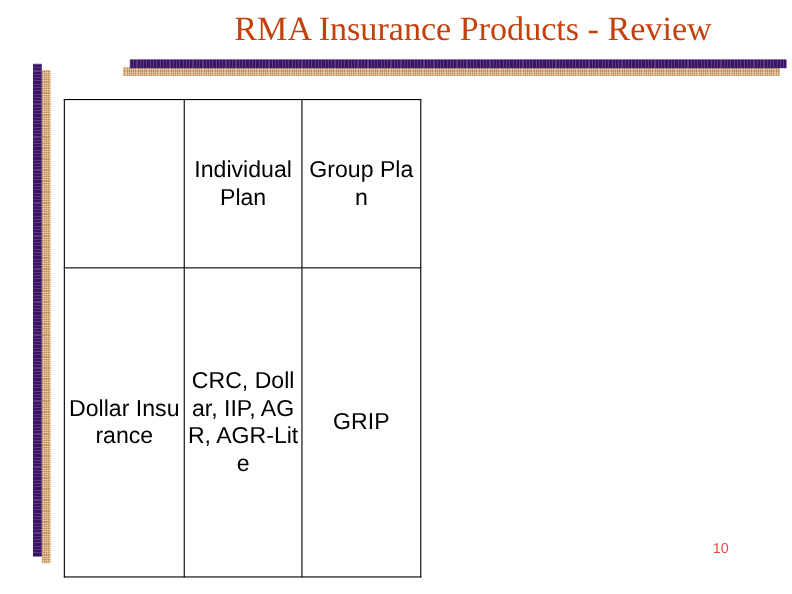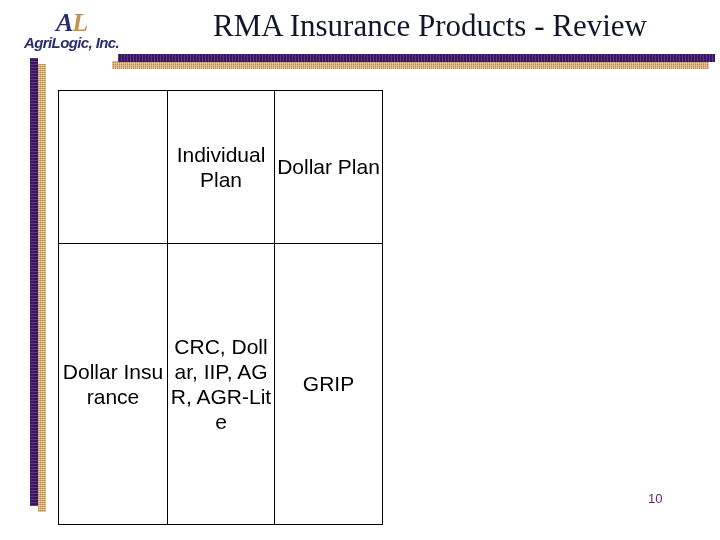--- a/index.html
+++ b/index.html
@@ -63,21 +63,21 @@
   
   .slide-title {
     position: absolute;
     left: 150px;
     top: 8px;
     width: 560px;
     text-align: center;
     font-family: "Liberation Serif", serif;
     font-size: 31px;
     line-height: 36px;
-    color: #0f172a;
+    color: #c2410c;
     white-space: nowrap;
   }
 
   
   .hr-tan {
     position: absolute;
     left: 112px;
     top: 61px;
     width: 597px;
     height: 8px;
@@ -169,47 +169,43 @@
   td.blank-cell { }
 
   
   .page-number {
     position: absolute;
     left: 648px;
     top: 491px;
     font-family: "Liberation Sans", sans-serif;
     font-size: 13px;
     line-height: 16px;
-    color: #701a75;
+    color: #ef4444;
   }
 </style>
 </head>
 <body>
 
 <div class="slide">
 
-  <div class="logo">
-    <div class="logo-mono"><span class="ml-a">A</span><span class="ml-l">L</span></div>
-    <div class="logo-word">AgriLogic, Inc.</div>
-  </div>
 
   <div class="slide-title">RMA Insurance Products - Review</div>
 
   <div class="hr-tan"></div>
   <div class="hr-purple"></div>
   <div class="vr-tan"></div>
   <div class="vr-purple"></div>
 
   <div class="matrix-wrap">
     <table class="matrix">
       <tbody>
         <tr class="row-head">
           <td class="col-label blank-cell"></td>
           <td class="col-ind">Individual Plan</td>
-          <td class="col-grp">Dollar Plan</td>
+          <td class="col-grp">Group Plan</td>
         </tr>
         <tr class="row-rev">
           <td class="col-label">Dollar Insurance</td>
           <td class="col-ind">CRC, Dollar, IIP, AGR, AGR-Lite</td>
           <td class="col-grp">GRIP</td>
         </tr>
       </tbody>
     </table>
   </div>
 

